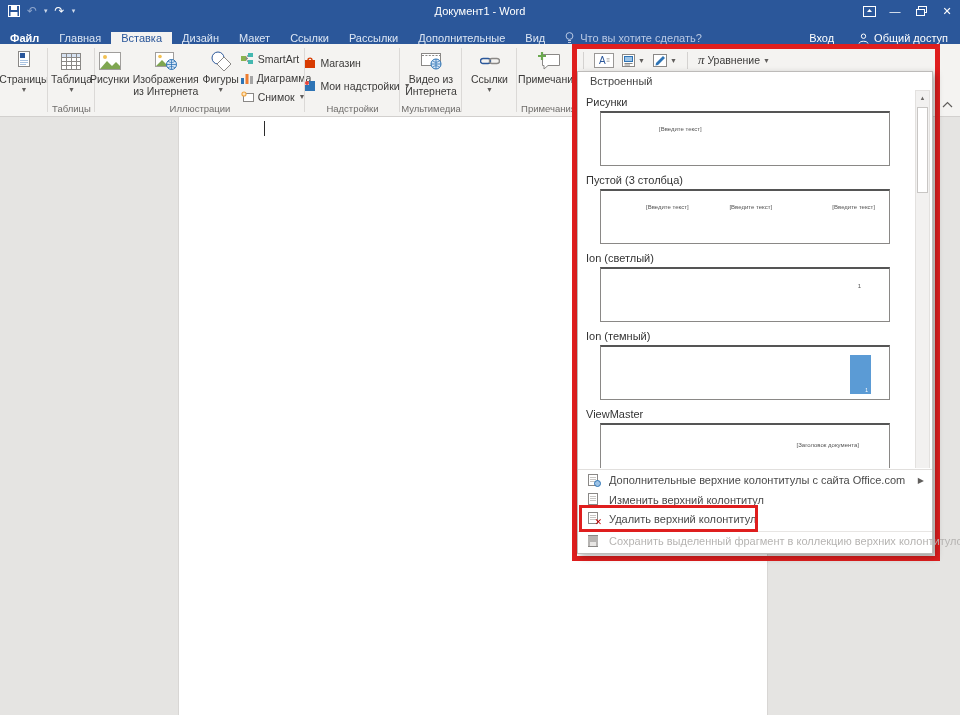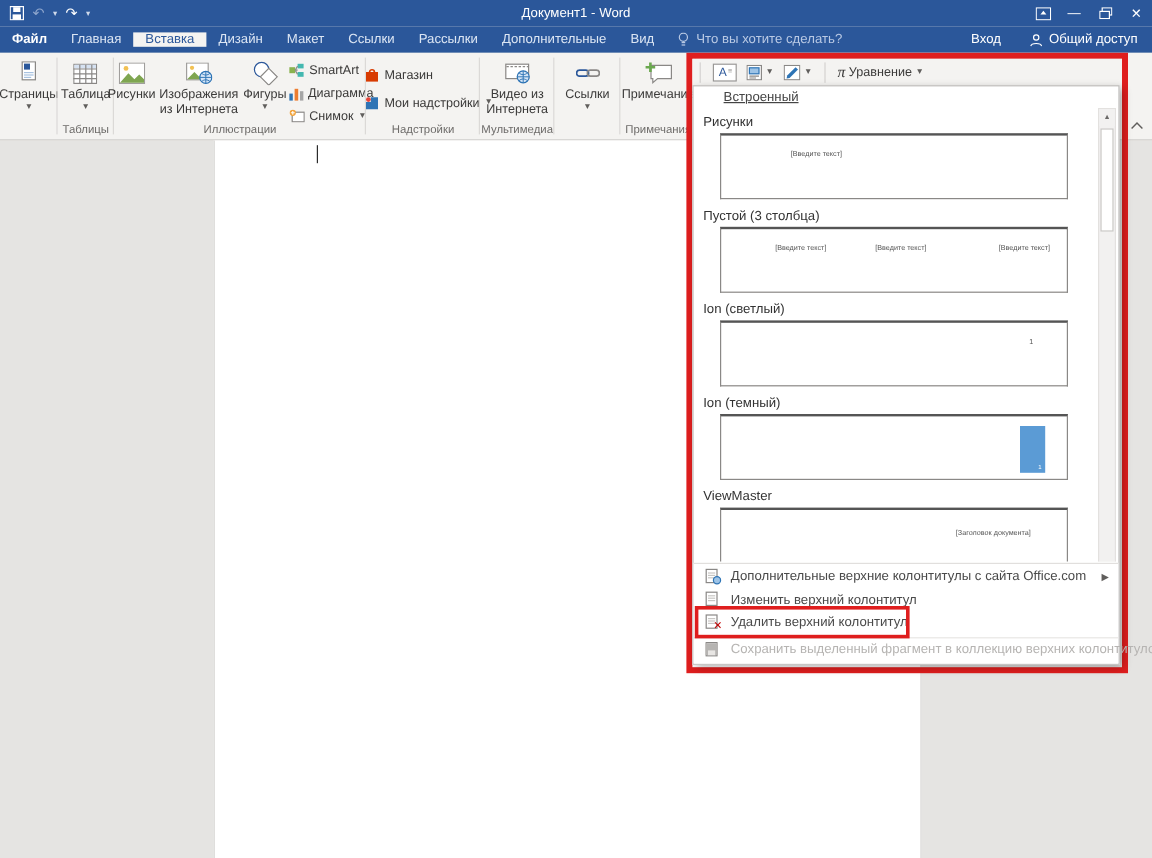--- a/index.html
+++ b/index.html
@@ -17,21 +17,21 @@
   .qat .g { font-size:12px; line-height:12px; cursor:default; }
   .qat .dim { color:#8ea6cd; }
   .qat .tiny { font-size:7px; color:#cfd9ea; }
   .tb-title { position:absolute; left:0; right:0; text-align:center;
     font-size:11px; color:#ffffff; pointer-events:none; }
   .winbtns { margin-left:auto; display:flex; align-items:center; gap:0; }
   .winbtn { width:26px; height:22px; display:flex; align-items:center; justify-content:center;
     font-size:11px; color:#fff; }
   
   .tabrow { position:absolute; left:0; top:22px; width:960px; height:22px;
-    background:#2b579a; display:flex; align-items:center; color:#dce6f4; font-size:11px; }
+    background:#2b579a; display:flex; align-items:flex-end; color:#dce6f4; font-size:11px; }
   .tab { padding:0 10px; display:flex; align-items:center; white-space:nowrap; }
   .tab.file { font-weight:bold; color:#fff; }
   .tab.active { background:#f4f3f1; color:#2b579a; }
   .tellme { display:flex; align-items:center; gap:6px; padding:0 10px; color:#b9c9e4; white-space:nowrap; }
   .tabspacer { flex:1; }
   .signin { display:flex; align-items:center; padding:0 12px; color:#fff; }
   .share { display:flex; align-items:center; gap:5px; padding:0 12px; color:#fff; }
   
   .ribbon { position:absolute; left:0; top:44px; width:960px; height:73px;
     background:#f4f3f1; border-bottom:1px solid #d2d0ce; display:flex; }
@@ -67,21 +67,21 @@
     font-size:10.5px; color:#3b3a39; white-space:nowrap; }
   .mini .arr { font-size:7px; color:#605e5c; }
   .abox { width:20px; height:15px; border:1px solid #9a9896; background:#fff;
     font-size:10px; color:#2b579a; display:flex; align-items:center; justify-content:center; gap:1px; }
   .abox i { font-style:normal; font-size:6px; color:#8d8b89; letter-spacing:-1px; }
   .pi { font-family:"Liberation Serif","DejaVu Serif",serif; font-style:italic;
     font-size:13px; color:#3b3a39; }
   
   .dd-panel { position:absolute; left:0; top:22px; width:356px; height:483px;
     background:#ffffff; border:1px solid #bdbbb9; box-shadow:3px 3px 7px rgba(0,0,0,.3); }
-  .dd-section { position:absolute; left:25px; top:3px; font-size:11px; color:#444;text-decoration:underline; }
+  .dd-section { position:absolute; left:12px; top:3px; font-size:11px; color:#444; }
   .gallery { position:absolute; left:0; top:16px; width:354px; height:380px; overflow:hidden; }
   .gi-name { margin:8px 0 3px 8px; font-size:11px; color:#333; }
   .gi-thumb { position:relative; margin-left:22px; width:290px; height:55px;
     background:#fff; border:1px solid #8a8886; border-top:2px solid #555; }
   .gi-thumb .ph { position:absolute; font-size:6px; color:#555; white-space:nowrap; }
   .ion-dark-rect { position:absolute; right:18px; top:8px; bottom:5px; width:21px;
     background:#5b9bd5; }
   .ion-dark-rect span { position:absolute; bottom:1px; right:3px; font-size:5px; color:#fff; }
   
   .sb { position:absolute; right:2px; top:2px; width:15px; height:392px;

